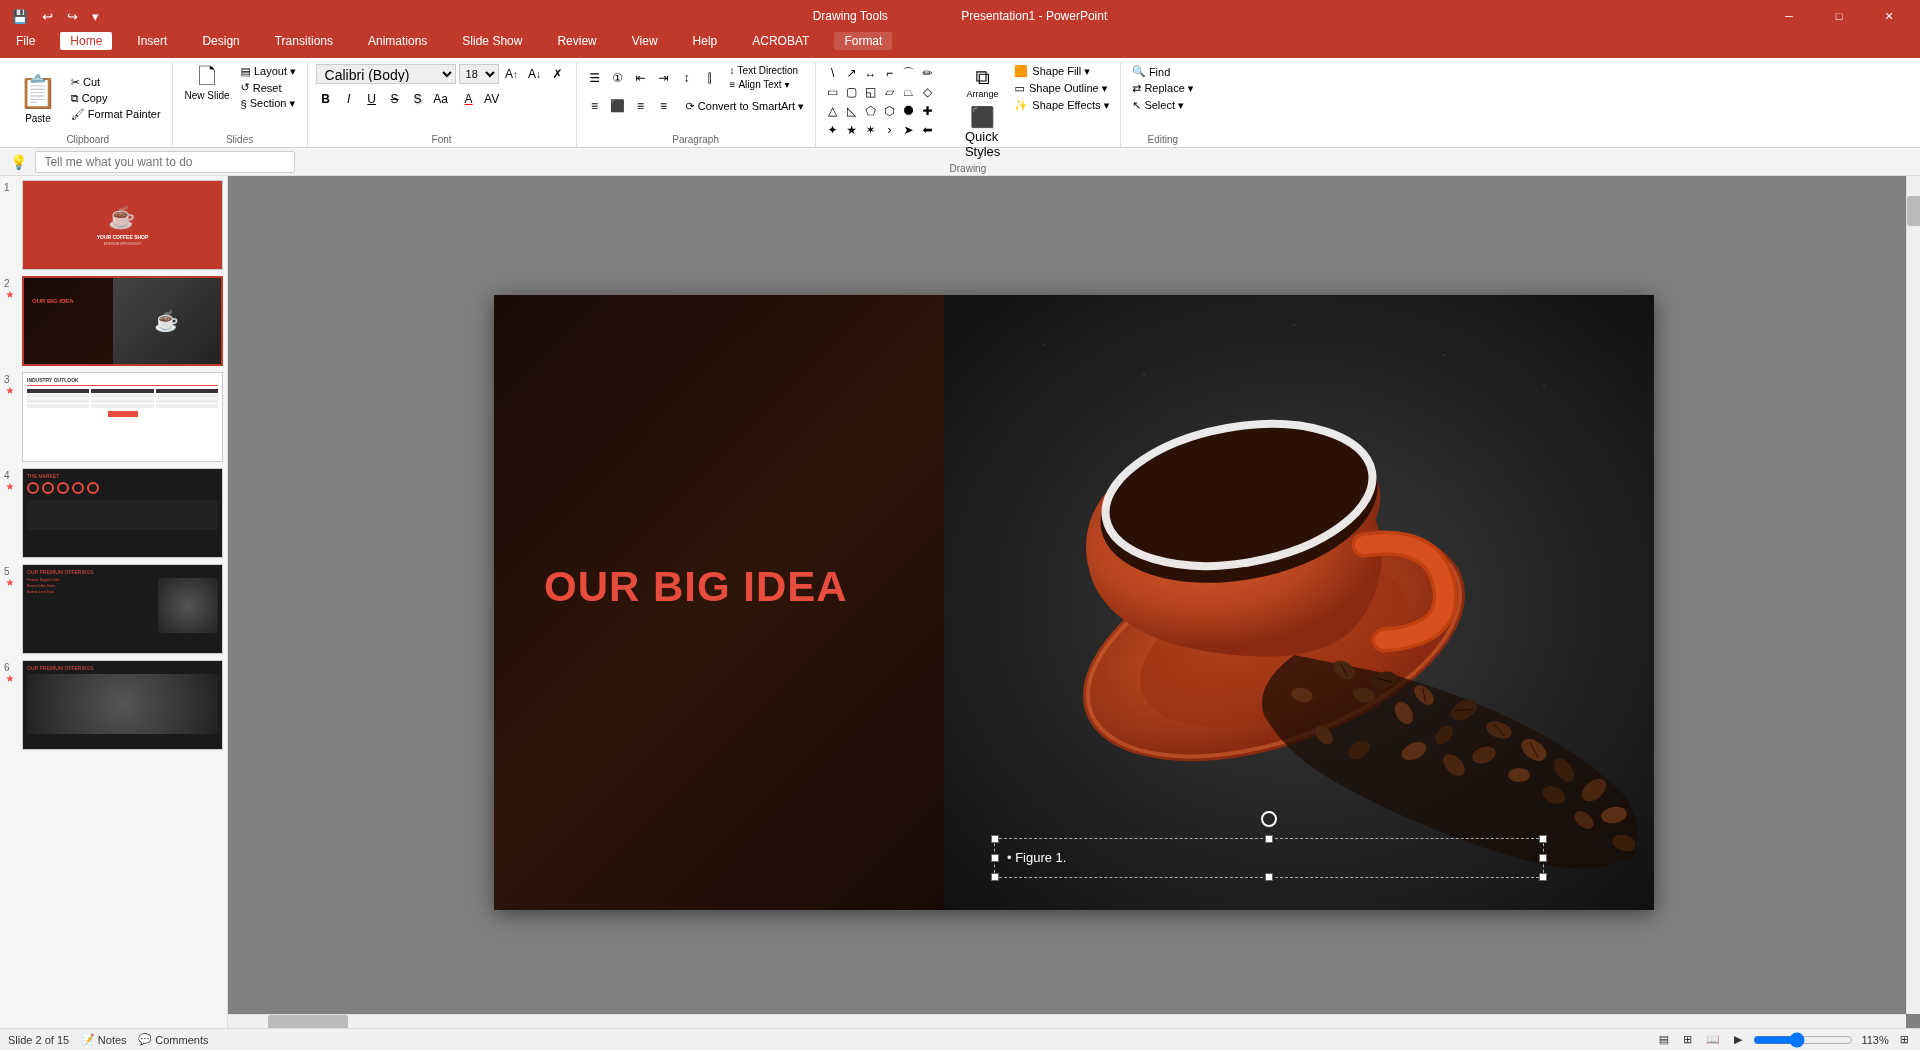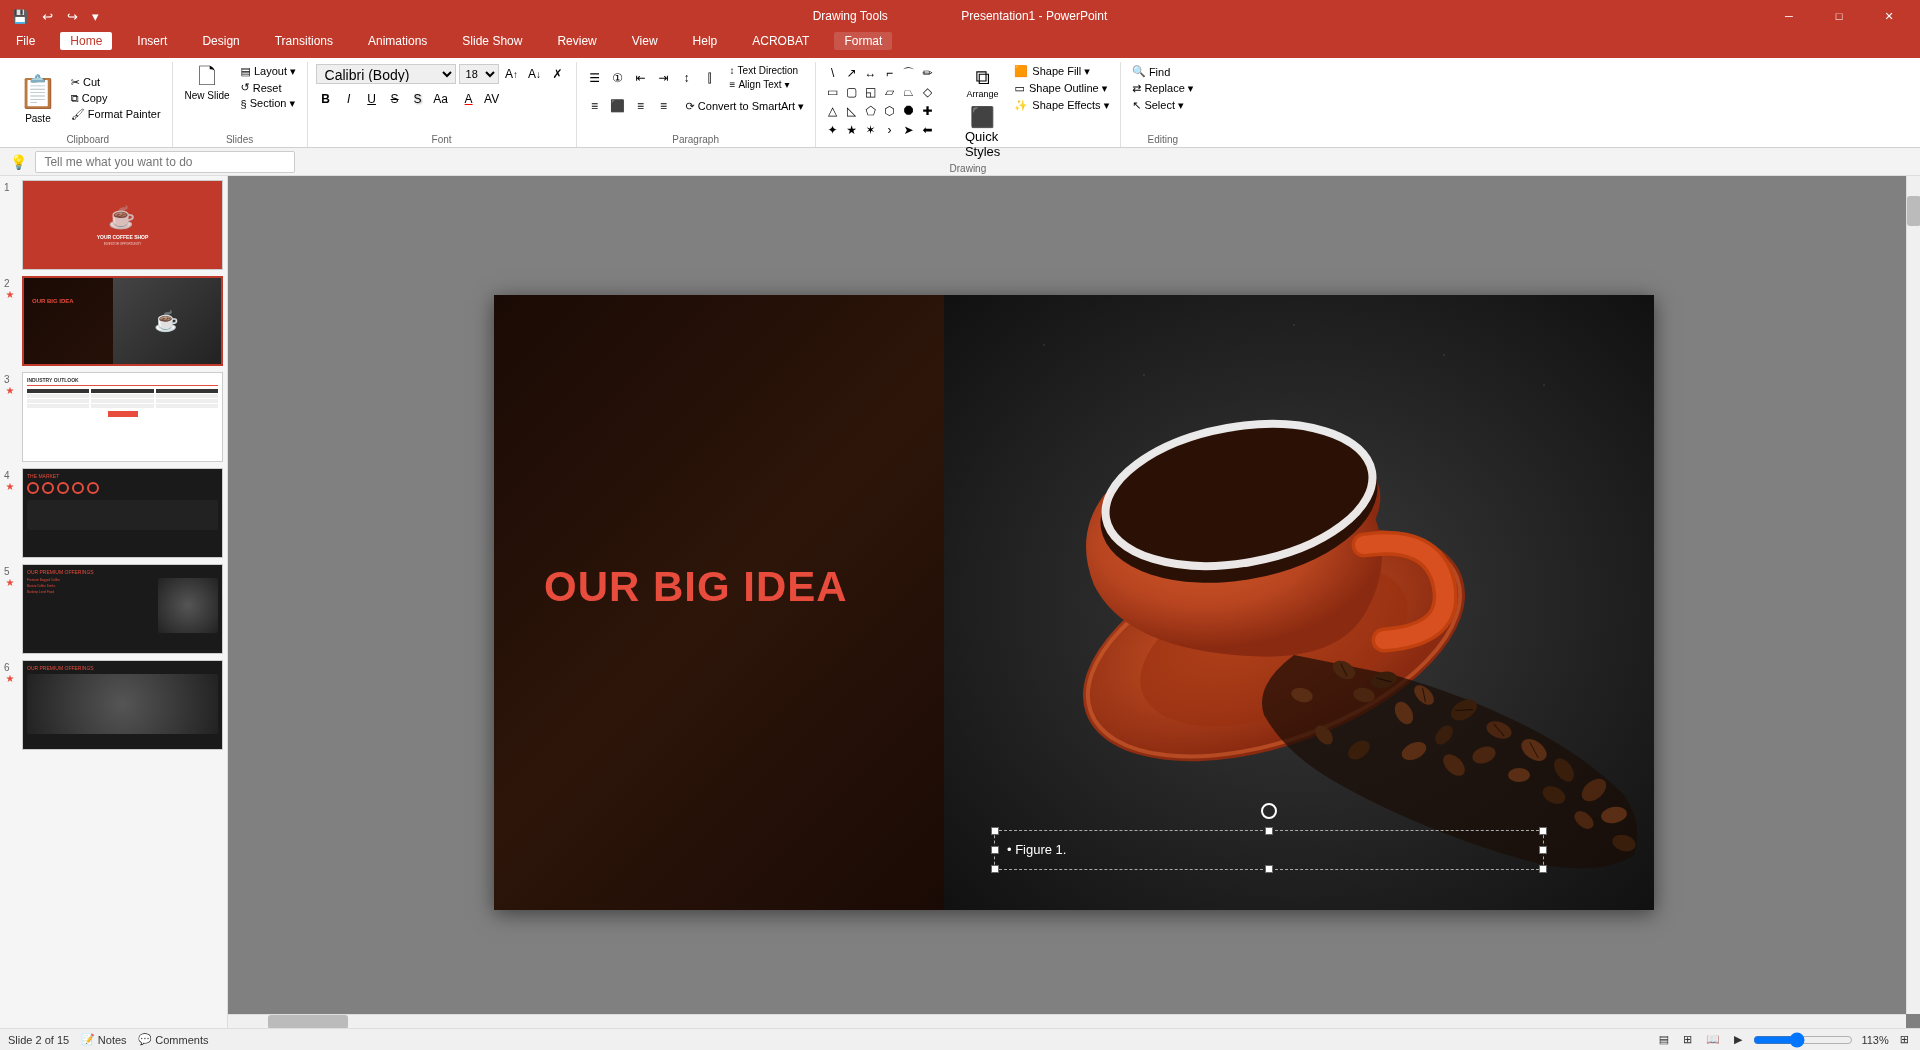--- a/index.html
+++ b/index.html
@@ -305,21 +305,21 @@
       top: 0;
       width: 710px;
       height: 100%;
       background: #2a2a2a;
       overflow: hidden;
     }
 
     
     .figure-caption {
       position: absolute;
-      bottom: 40px;
+      bottom: 32px;
       left: 50px;
       width: 550px;
       height: 40px;
       border: 1px dashed #aaa;
       display: flex;
       align-items: center;
       padding: 0 12px;
       color: white;
       font-size: 13px;
     }

